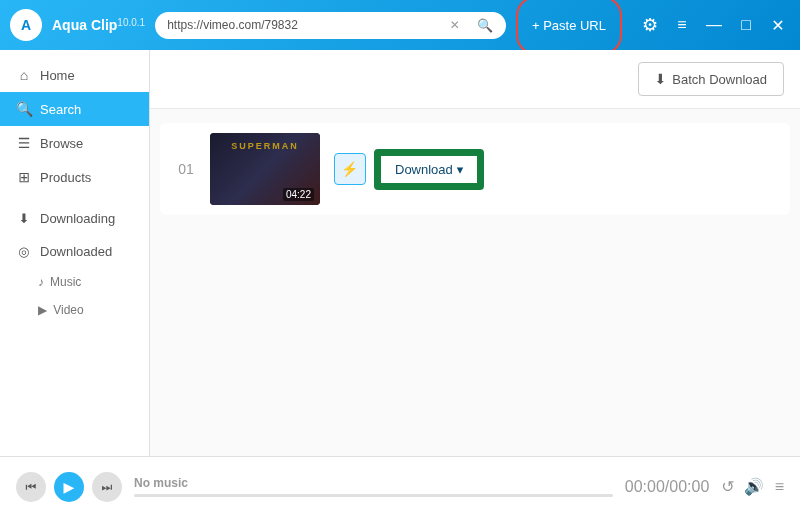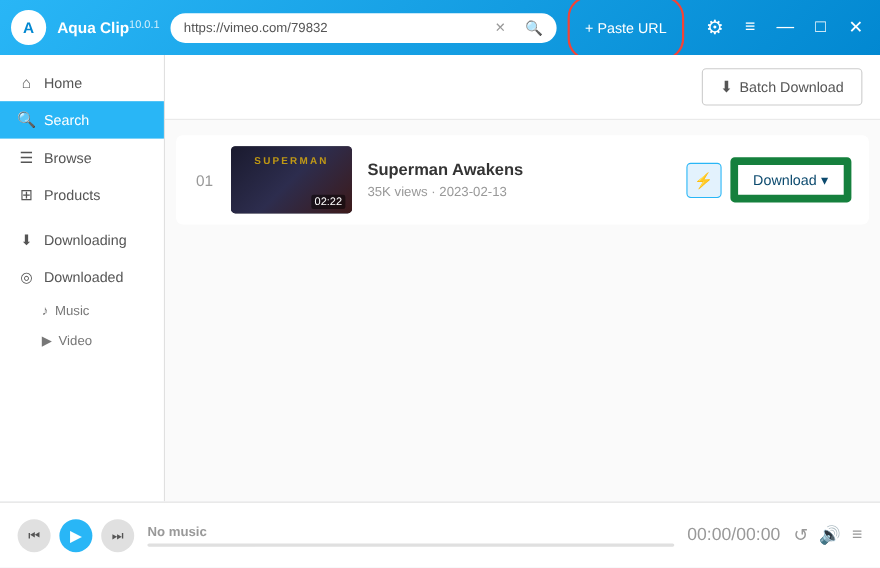--- a/index.html
+++ b/index.html
@@ -116,21 +116,21 @@
       display: flex;
       align-items: center;
       padding: 10px 16px;
       gap: 14px;
       background: #fff;
       margin: 4px 10px;
       border-radius: 6px;
     }
     .result-num { font-size: 14px; color: #999; width: 20px; text-align: center; }
     .thumbnail {
-      width: 110px; height: 61px;
+      width: 110px; height: 72px;
       background: #1a1a2e;
       border-radius: 4px;
       position: relative;
       flex-shrink: 0;
       display: flex; align-items: center; justify-content: center;
       overflow: hidden;
     }
     .thumb-play {
       width: 28px; height: 28px;
       background: rgba(255,255,255,0.85);
@@ -283,29 +283,21 @@
       </button>
     </div>
 
     <div class="results-area">
       <div class="result-item">
         <span class="result-num">01</span>
         <div class="thumbnail">
           <div class="thumb-bg"></div>
           <span class="superman-text">SUPERMAN</span>
           <div class="thumb-play">▶</div>
-          <span class="thumb-duration">02:22</span>
-        </div>
-        <div class="result-info">
-          <div class="result-title">Superman Awakens</div>
-          <div class="result-meta">
-            <span>35K views</span>
-            <span> · </span>
-            <span>2023-02-13</span>
-          </div>
+          <span class="thumb-duration">04:22</span>
         </div>
         <div class="result-actions">
           <button class="flash-btn">
             <span>⚡</span>
           </button>
           <button class="download-btn">
             <span>Download</span>
             <span>▾</span>
           </button>
         </div>

